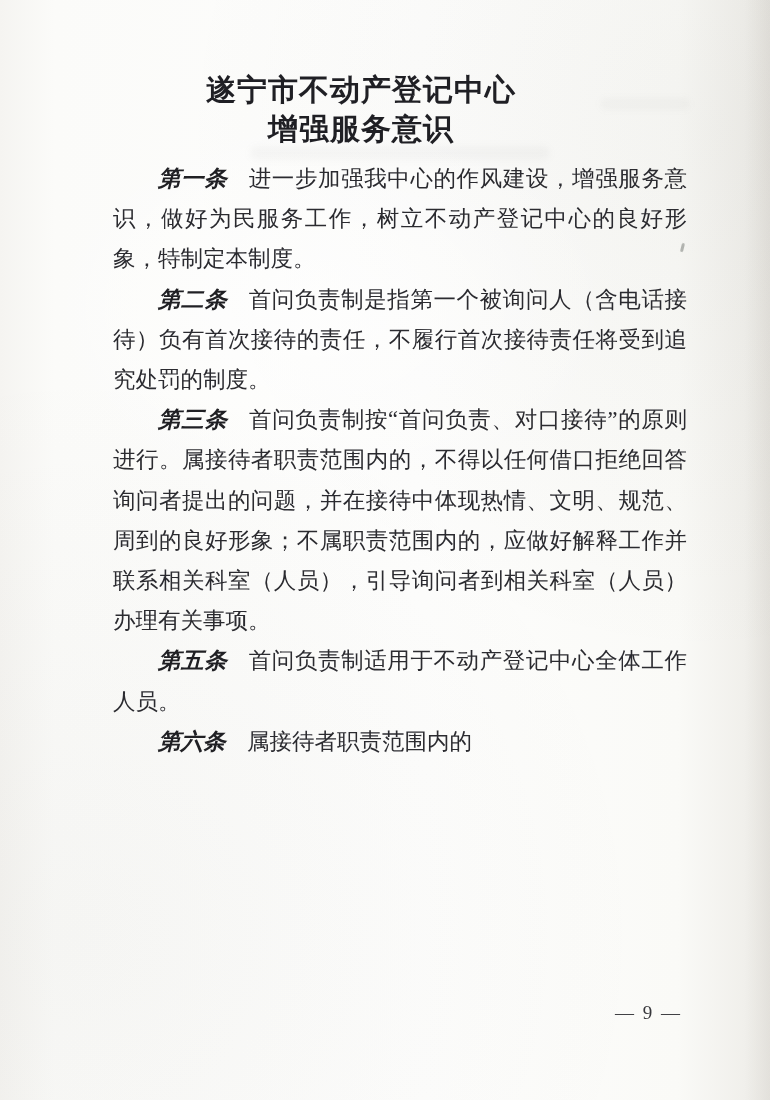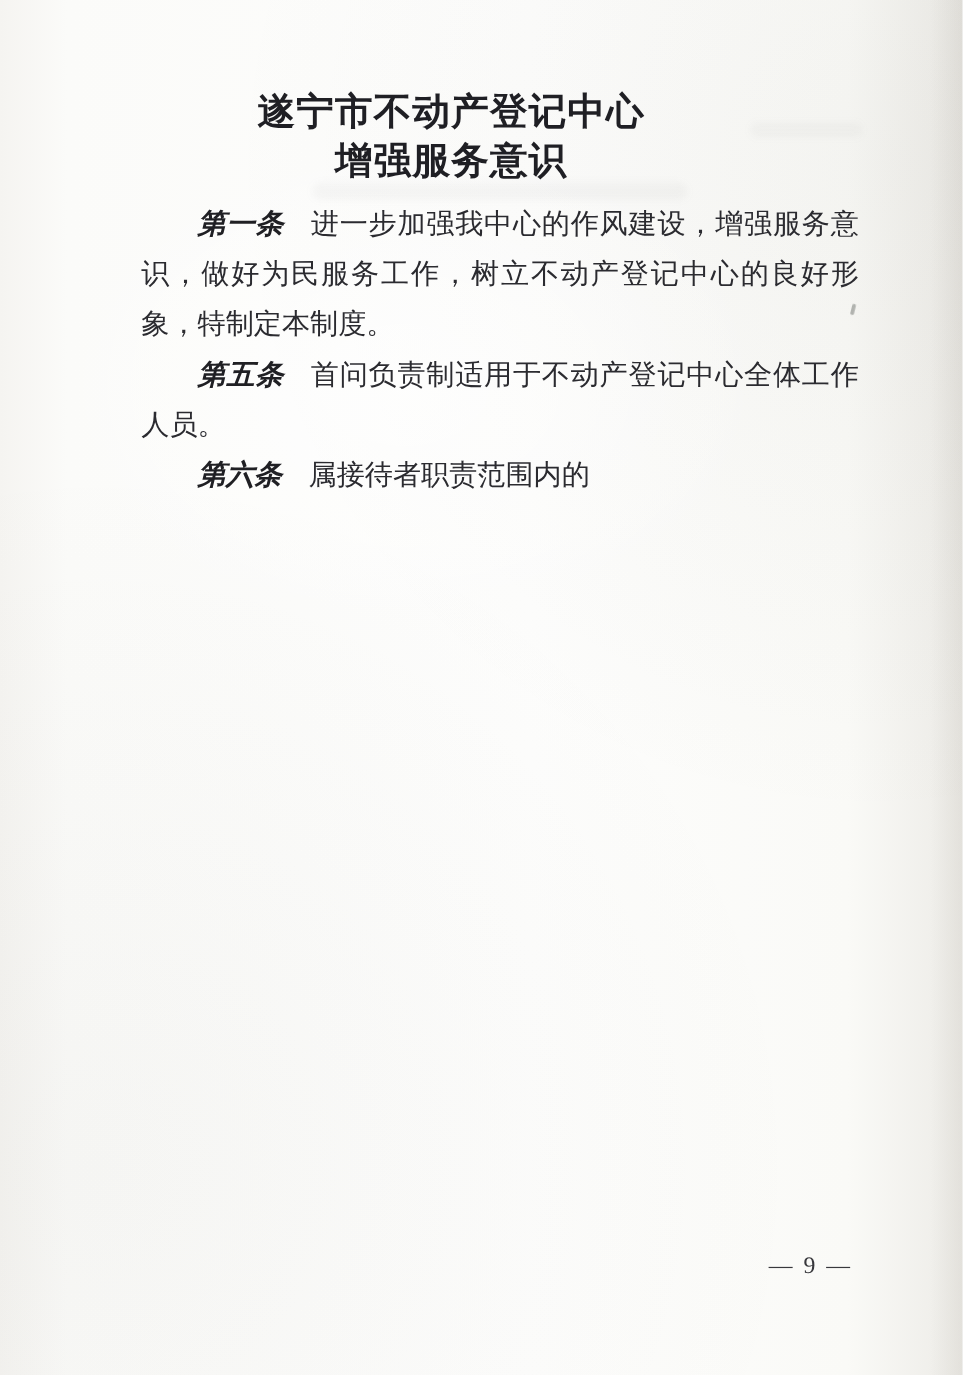--- a/index.html
+++ b/index.html
@@ -125,19 +125,21 @@
   <div class="artifact artifact-ghost-topright"></div>
   <div class="artifact artifact-speck"></div>
 
   <div class="title-block">
     <div>遂宁市不动产登记中心</div>
     <div>增强服务意识</div>
   </div>
 
   <div class="body-block">
     <p class="article"><span class="article-label">第一条</span><span>进一步加强我中心的作风建设，增强服务意识，做好为民服务工作，树立不动产登记中心的良好形象，特制定本制度。</span></p>
+    <p class="article"><span class="article-label">第二条</span><span>首问负责制是指第一个被询问人（含电话接待）负有首次接待的责任，不履行首次接待责任将受到追究处罚的制度。</span></p>
+    <p class="article"><span class="article-label">第三条</span><span>首问负责制按“首问负责、对口接待”的原则进行。属接待者职责范围内的，不得以任何借口拒绝回答询问者提出的问题，并在接待中体现热情、文明、规范、周到的良好形象；不属职责范围内的，应做好解释工作并联系相关科室（人员），引导询问者到相关科室（人员）办理有关事项。</span></p>
     <p class="article"><span class="article-label">第五条</span><span>首问负责制适用于不动产登记中心全体工作人员。</span></p>
     <p class="article"><span class="article-label">第六条</span><span>属接待者职责范围内的</span></p>
   </div>
 
   <div class="page-number">— 9 —</div>
 
 </div>
 
 </body></html>

